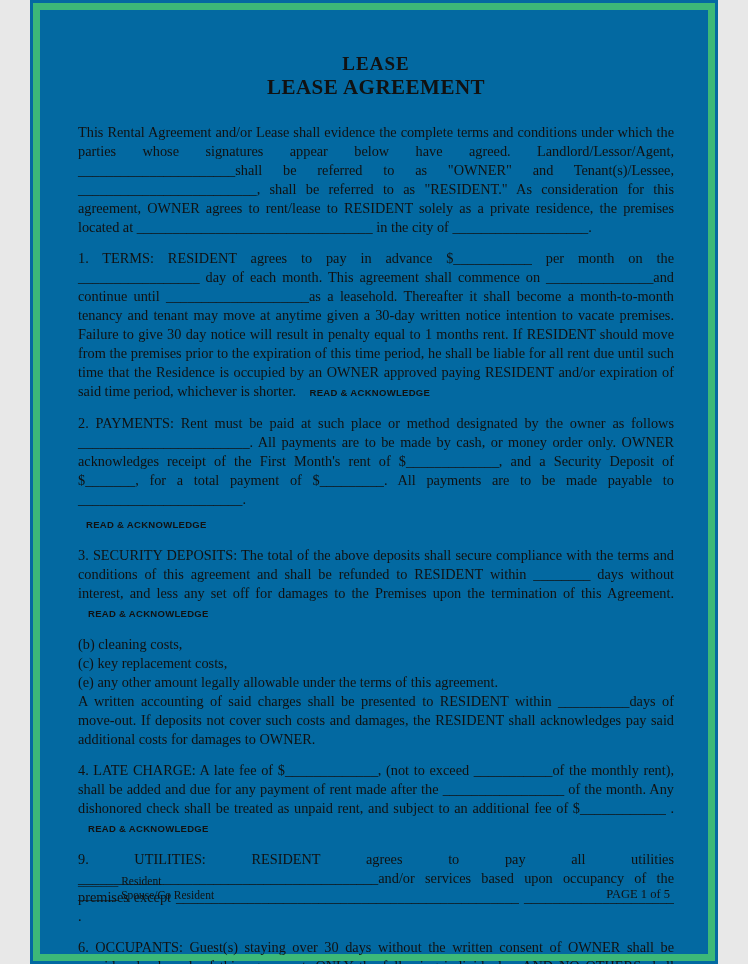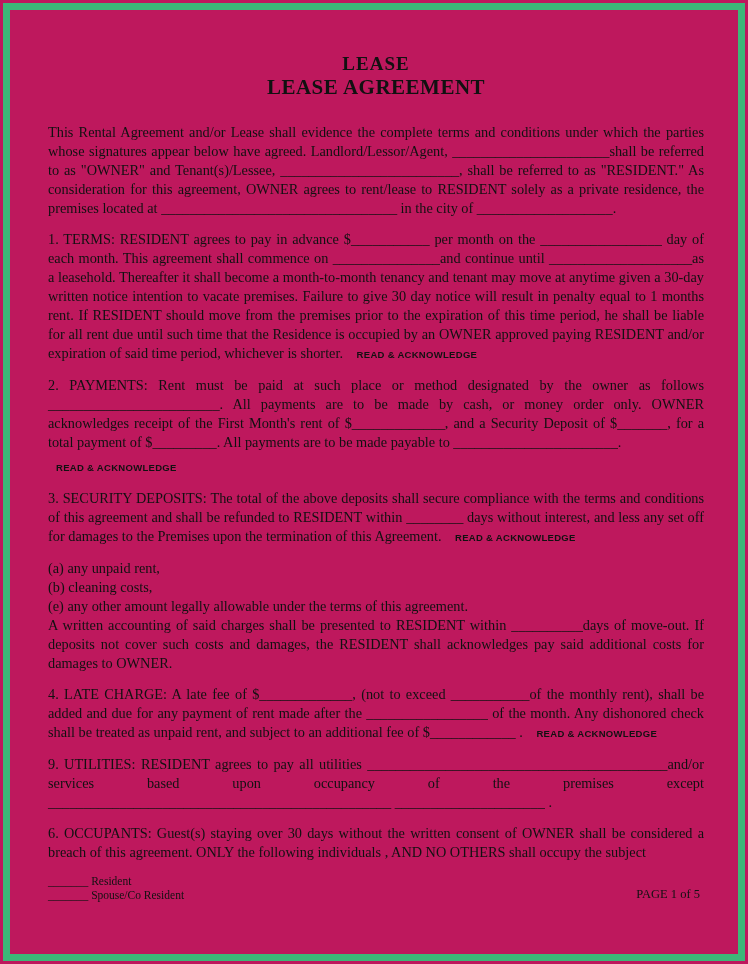--- a/index.html
+++ b/index.html
@@ -1,20 +1,20 @@
 <!DOCTYPE html>
 <html><head>
 <meta charset="utf-8">
 <style>
   html,body { margin:0; padding:0; background:#e8e8e8; }
   .page {
     position:relative;
-    width:748px; height:964px;
+    width:688px; height:964px;
     margin:0 auto;
-    background:#be185d;
+    background:#0369a1;
     box-sizing:border-box;
     overflow:hidden;
     font-family:"Liberation Serif", serif;
     color:#111;
   }
   .frame {
     position:absolute; inset:3px;
     border:7px solid #3cb878;
     pointer-events:none;
   }
@@ -70,22 +70,22 @@
       <strong class="sec-label">2. PAYMENTS:</strong>
       <span>Rent must be paid at such place or method designated by the owner as follows ________________________. All payments are to be made by cash, or money order only. OWNER acknowledges receipt of the First Month's rent of $_____________, and a Security Deposit of $_______, for a total payment of $_________. All payments are to be made payable to _______________________.</span>
     </p>
     <span class="ack ack-block">READ &amp; ACKNOWLEDGE</span>
 
     <p class="para">
       <strong class="sec-label">3. SECURITY DEPOSITS:</strong>
       <span>The total of the above deposits shall secure compliance with the terms and conditions of this agreement and shall be refunded to RESIDENT within ________ days without interest, and less any set off for damages to the Premises upon the termination of this Agreement.</span>
       <span class="ack">READ &amp; ACKNOWLEDGE</span>
     </p>
-    <div class="list-line">(a) any unpaid rent,</div>
     <div class="list-line">(b) cleaning costs,</div>
+    <div class="list-line">(c) key replacement costs,</div>
     <div class="list-line">(e) any other amount legally allowable under the terms of this agreement.</div>
     <p class="para after-list">A written accounting of said charges shall be presented to RESIDENT within __________days of move-out. If deposits not cover such costs and damages, the RESIDENT shall acknowledges pay said additional costs for damages to OWNER.</p>
 
     <p class="para">
       <strong class="sec-label">4. LATE CHARGE:</strong>
       <span>A late fee of $_____________, (not to exceed ___________of the monthly rent), shall be added and due for any payment of rent made after the _________________ of the month. Any dishonored check shall be treated as unpaid rent, and subject to an additional fee of $____________ .</span>
       <span class="ack">READ &amp; ACKNOWLEDGE</span>
     </p>
 
     <p class="para">

